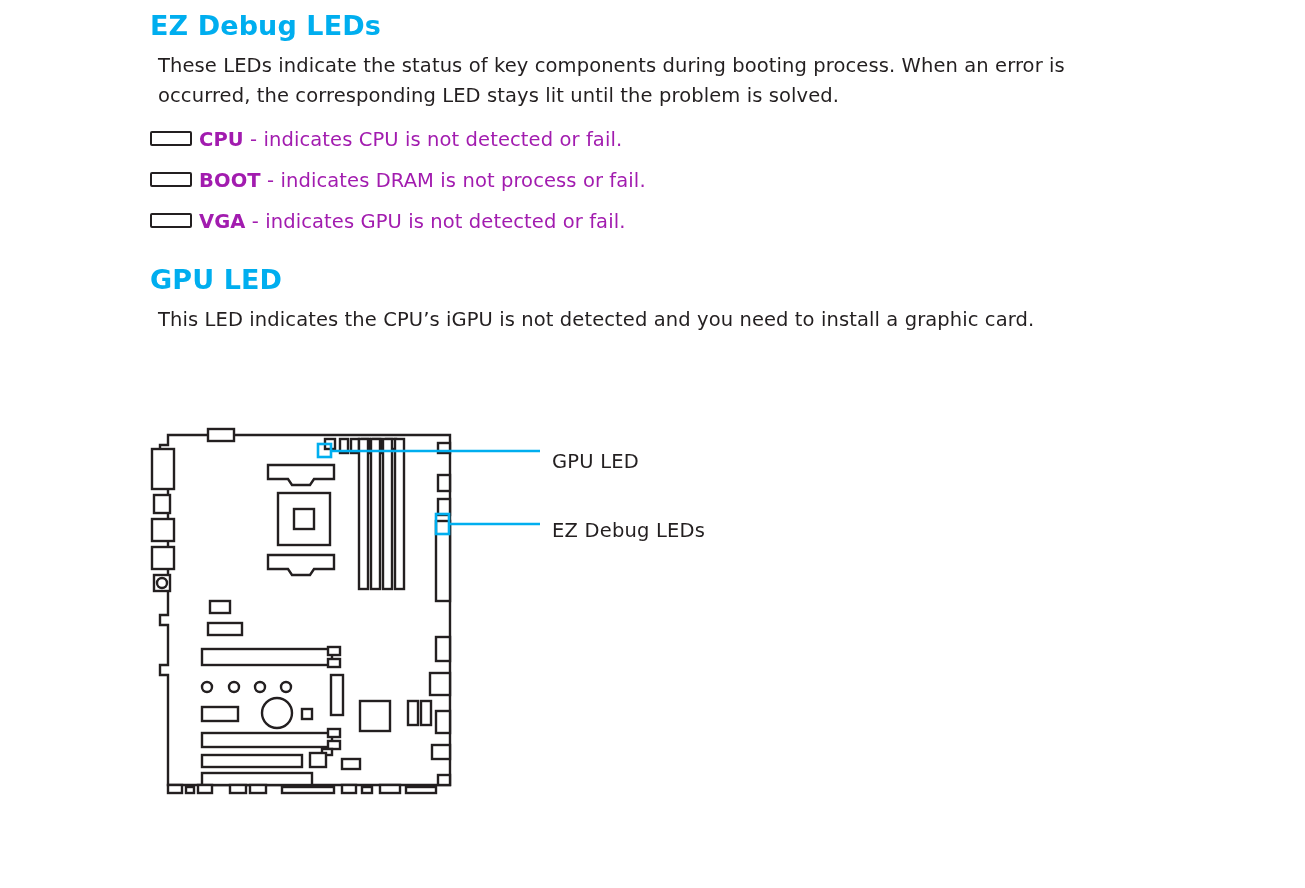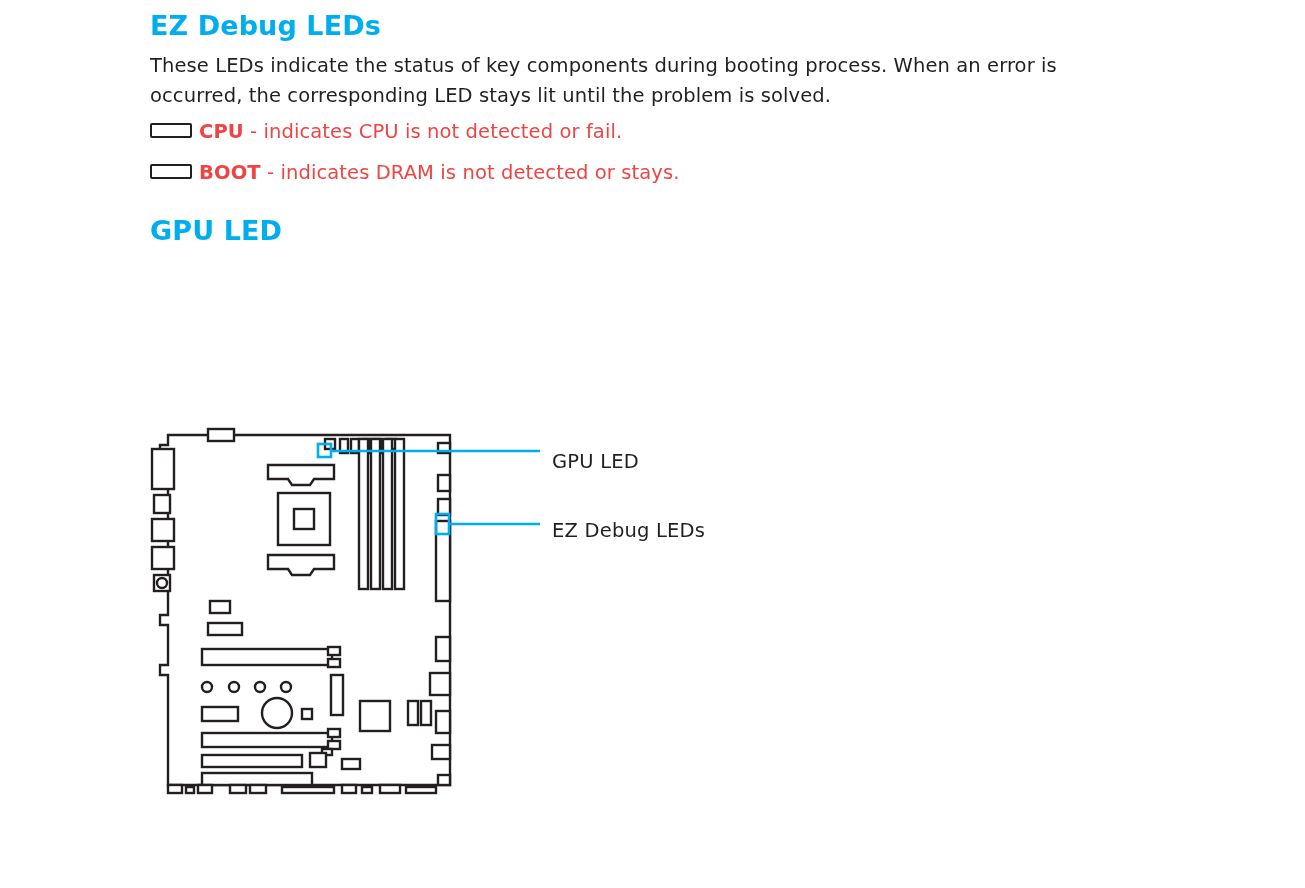--- a/index.html
+++ b/index.html
@@ -34,34 +34,34 @@
     color: #00AEEF;
     margin: 0 0 10px 0;
     letter-spacing: 0.1px;
   }
   h1.section-title.second {
     margin-top: 22px;
   }
   p.body-text {
     font-size: 19.5px;
     line-height: 30px;
-    margin: 0;
+    margin: 8px;
     color: #231f20;
     letter-spacing: 0.1px;
     max-width: 990px;
   }
   ul.led-list {
     list-style: none;
     margin: 0;
     padding: 0;
   }
   ul.led-list li {
     font-size: 19.5px;
     line-height: 41px;
-    color: #ef4444;
+    color: #a21caf;
     letter-spacing: 0.1px;
     display: block;
     white-space: nowrap;
   }
   .led-glyph {
     display: inline-block;
     width: 42px;
     height: 15px;
     border: 2.5px solid #231f20;
     border-radius: 2px;
@@ -107,26 +107,31 @@
 
     <p class="body-text">These LEDs indicate the status of key components during booting process. When an error is occurred, the corresponding LED stays lit until the problem is solved.</p>
 
     <ul class="led-list">
       <li>
         <span class="led-glyph"></span><span class="led-name">CPU</span>
         <span class="led-desc">- indicates CPU is not detected or fail.</span>
       </li>
       <li>
         <span class="led-glyph"></span><span class="led-name">BOOT</span>
-        <span class="led-desc">- indicates DRAM is not detected or stays.</span>
+        <span class="led-desc">- indicates DRAM is not process or fail.</span>
+      </li>
+      <li>
+        <span class="led-glyph"></span><span class="led-name">VGA</span>
+        <span class="led-desc">- indicates GPU is not detected or fail.</span>
       </li>
     </ul>
 
     <h1 class="section-title second">GPU LED</h1>
 
+    <p class="body-text">This LED indicates the CPU’s iGPU is not detected and you need to install a graphic card.</p>
 
   </div>
 
   <div class="figure">
 
     <svg width="800" height="390" viewBox="0 0 800 390">
       <g fill="none" stroke="#231f20" stroke-width="2.4">
 
         <path d="M18 10 H300 V360 H18 V250 H10 V240 H18 V200 H10 V190 H18 V30 H10 V20 H18 Z" fill="#ffffff"></path>
 

